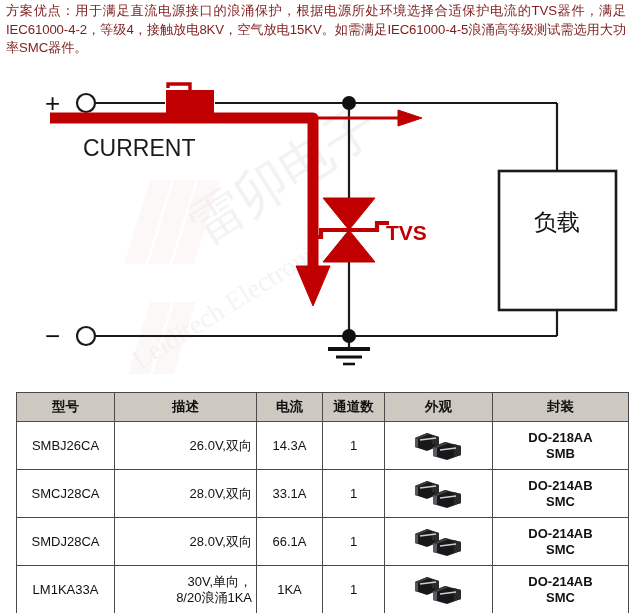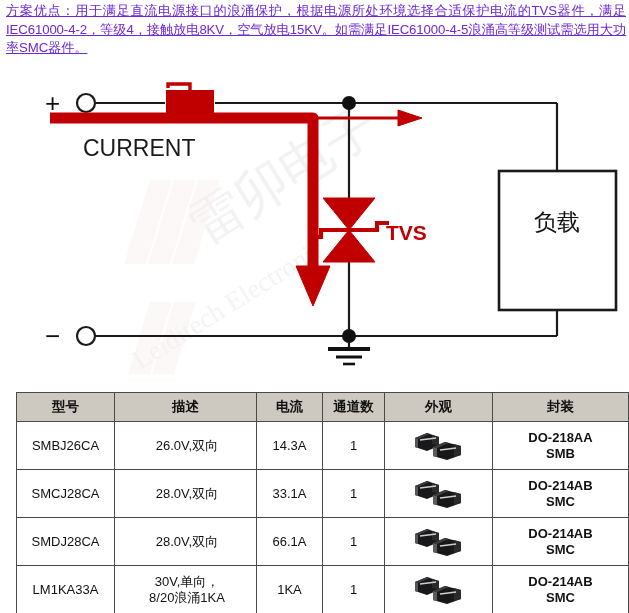--- a/index.html
+++ b/index.html
@@ -18,24 +18,23 @@
 
   
   #intro {
     position: absolute;
     left: 6px;
     top: 2px;
     width: 620px;
     font-size: 13.2px;
     line-height: 18.5px;
     letter-spacing: -0.1px;
-    color: #6d28d9;
+    color: #7f1d1d;
     text-align: justify;
     text-justify: inter-character;
-    text-decoration: underline;
   }
 
   
   #schematic {
     position: absolute;
     left: 0;
     top: 70px;
     width: 629px;
     height: 312px;
   }
@@ -63,21 +62,21 @@
     background: #cdc9c0;
     height: 28px;
     font-weight: bold;
     font-size: 13.5px;
   }
   #parts-table tbody td {
     height: 47px;
     background: #ffffff;
   }
   #parts-table tbody td.desc {
-    text-align: center;
+    text-align: right;
     padding-left: 7px;
     line-height: 16px;
   }
   #parts-table tbody td.pkg {
     line-height: 16px;
     font-weight: bold;
   }
   .col-model  { width: 98px; }
   .col-desc   { width: 142px; }
   .col-cur    { width: 66px; }

